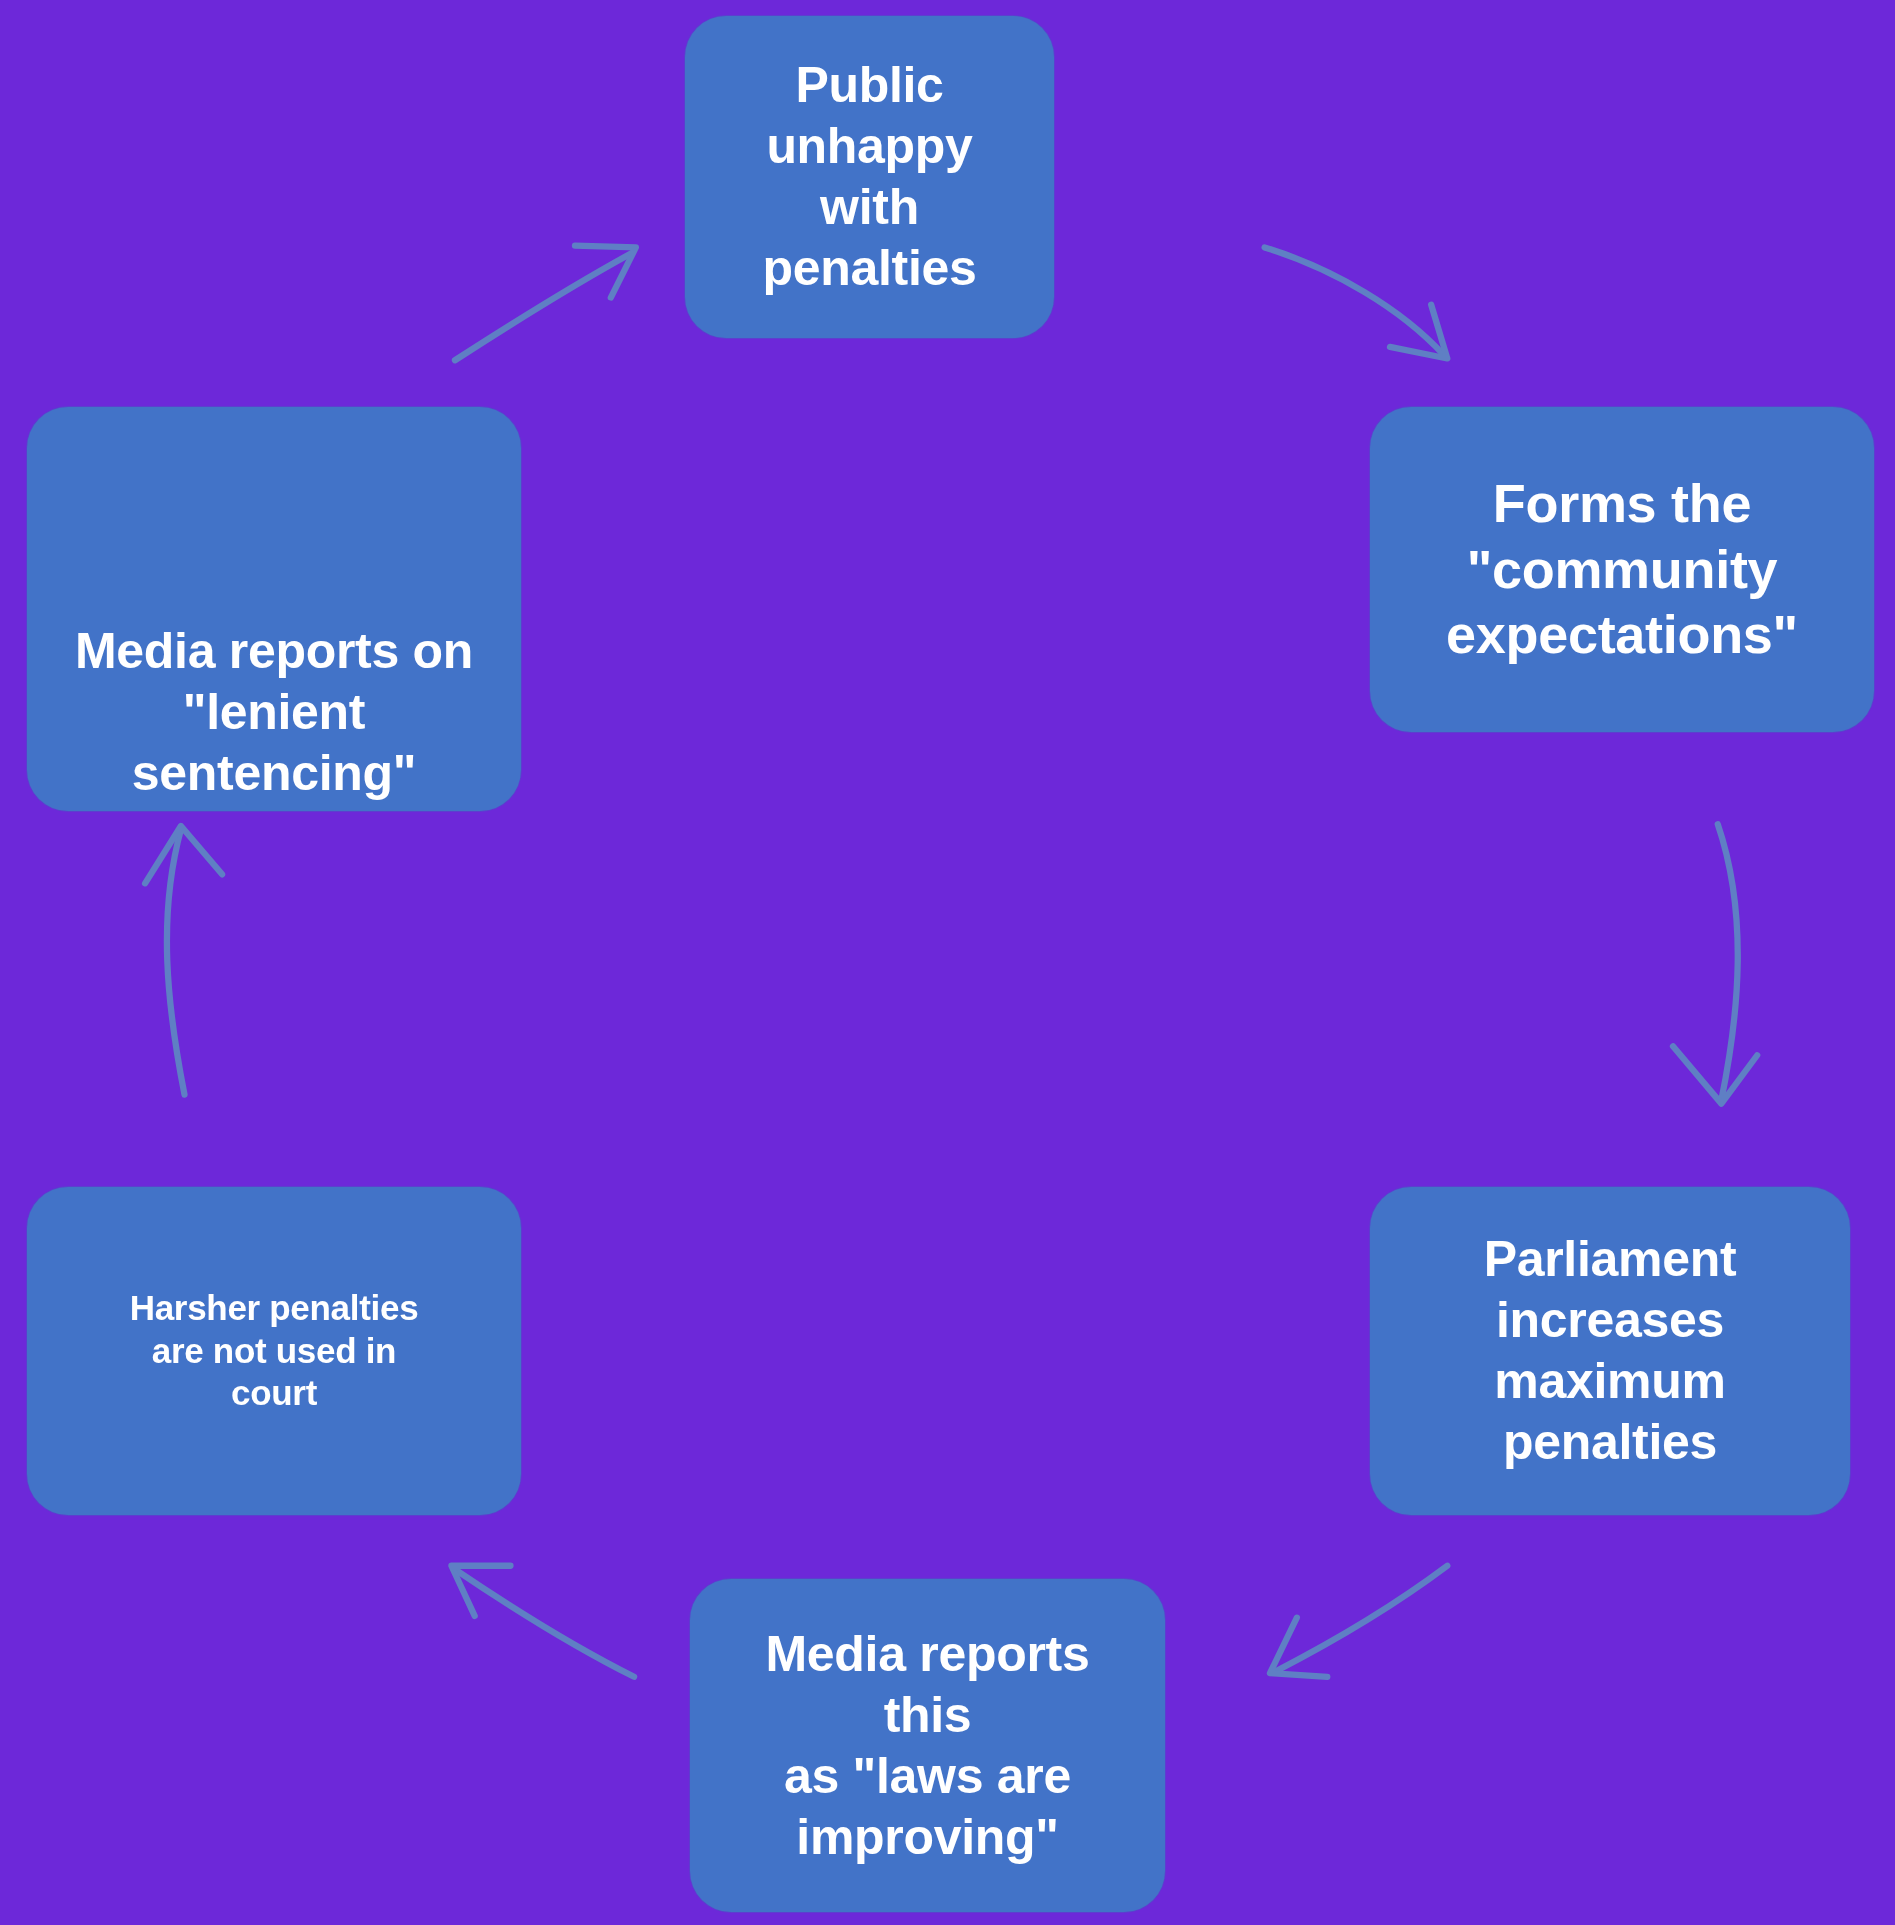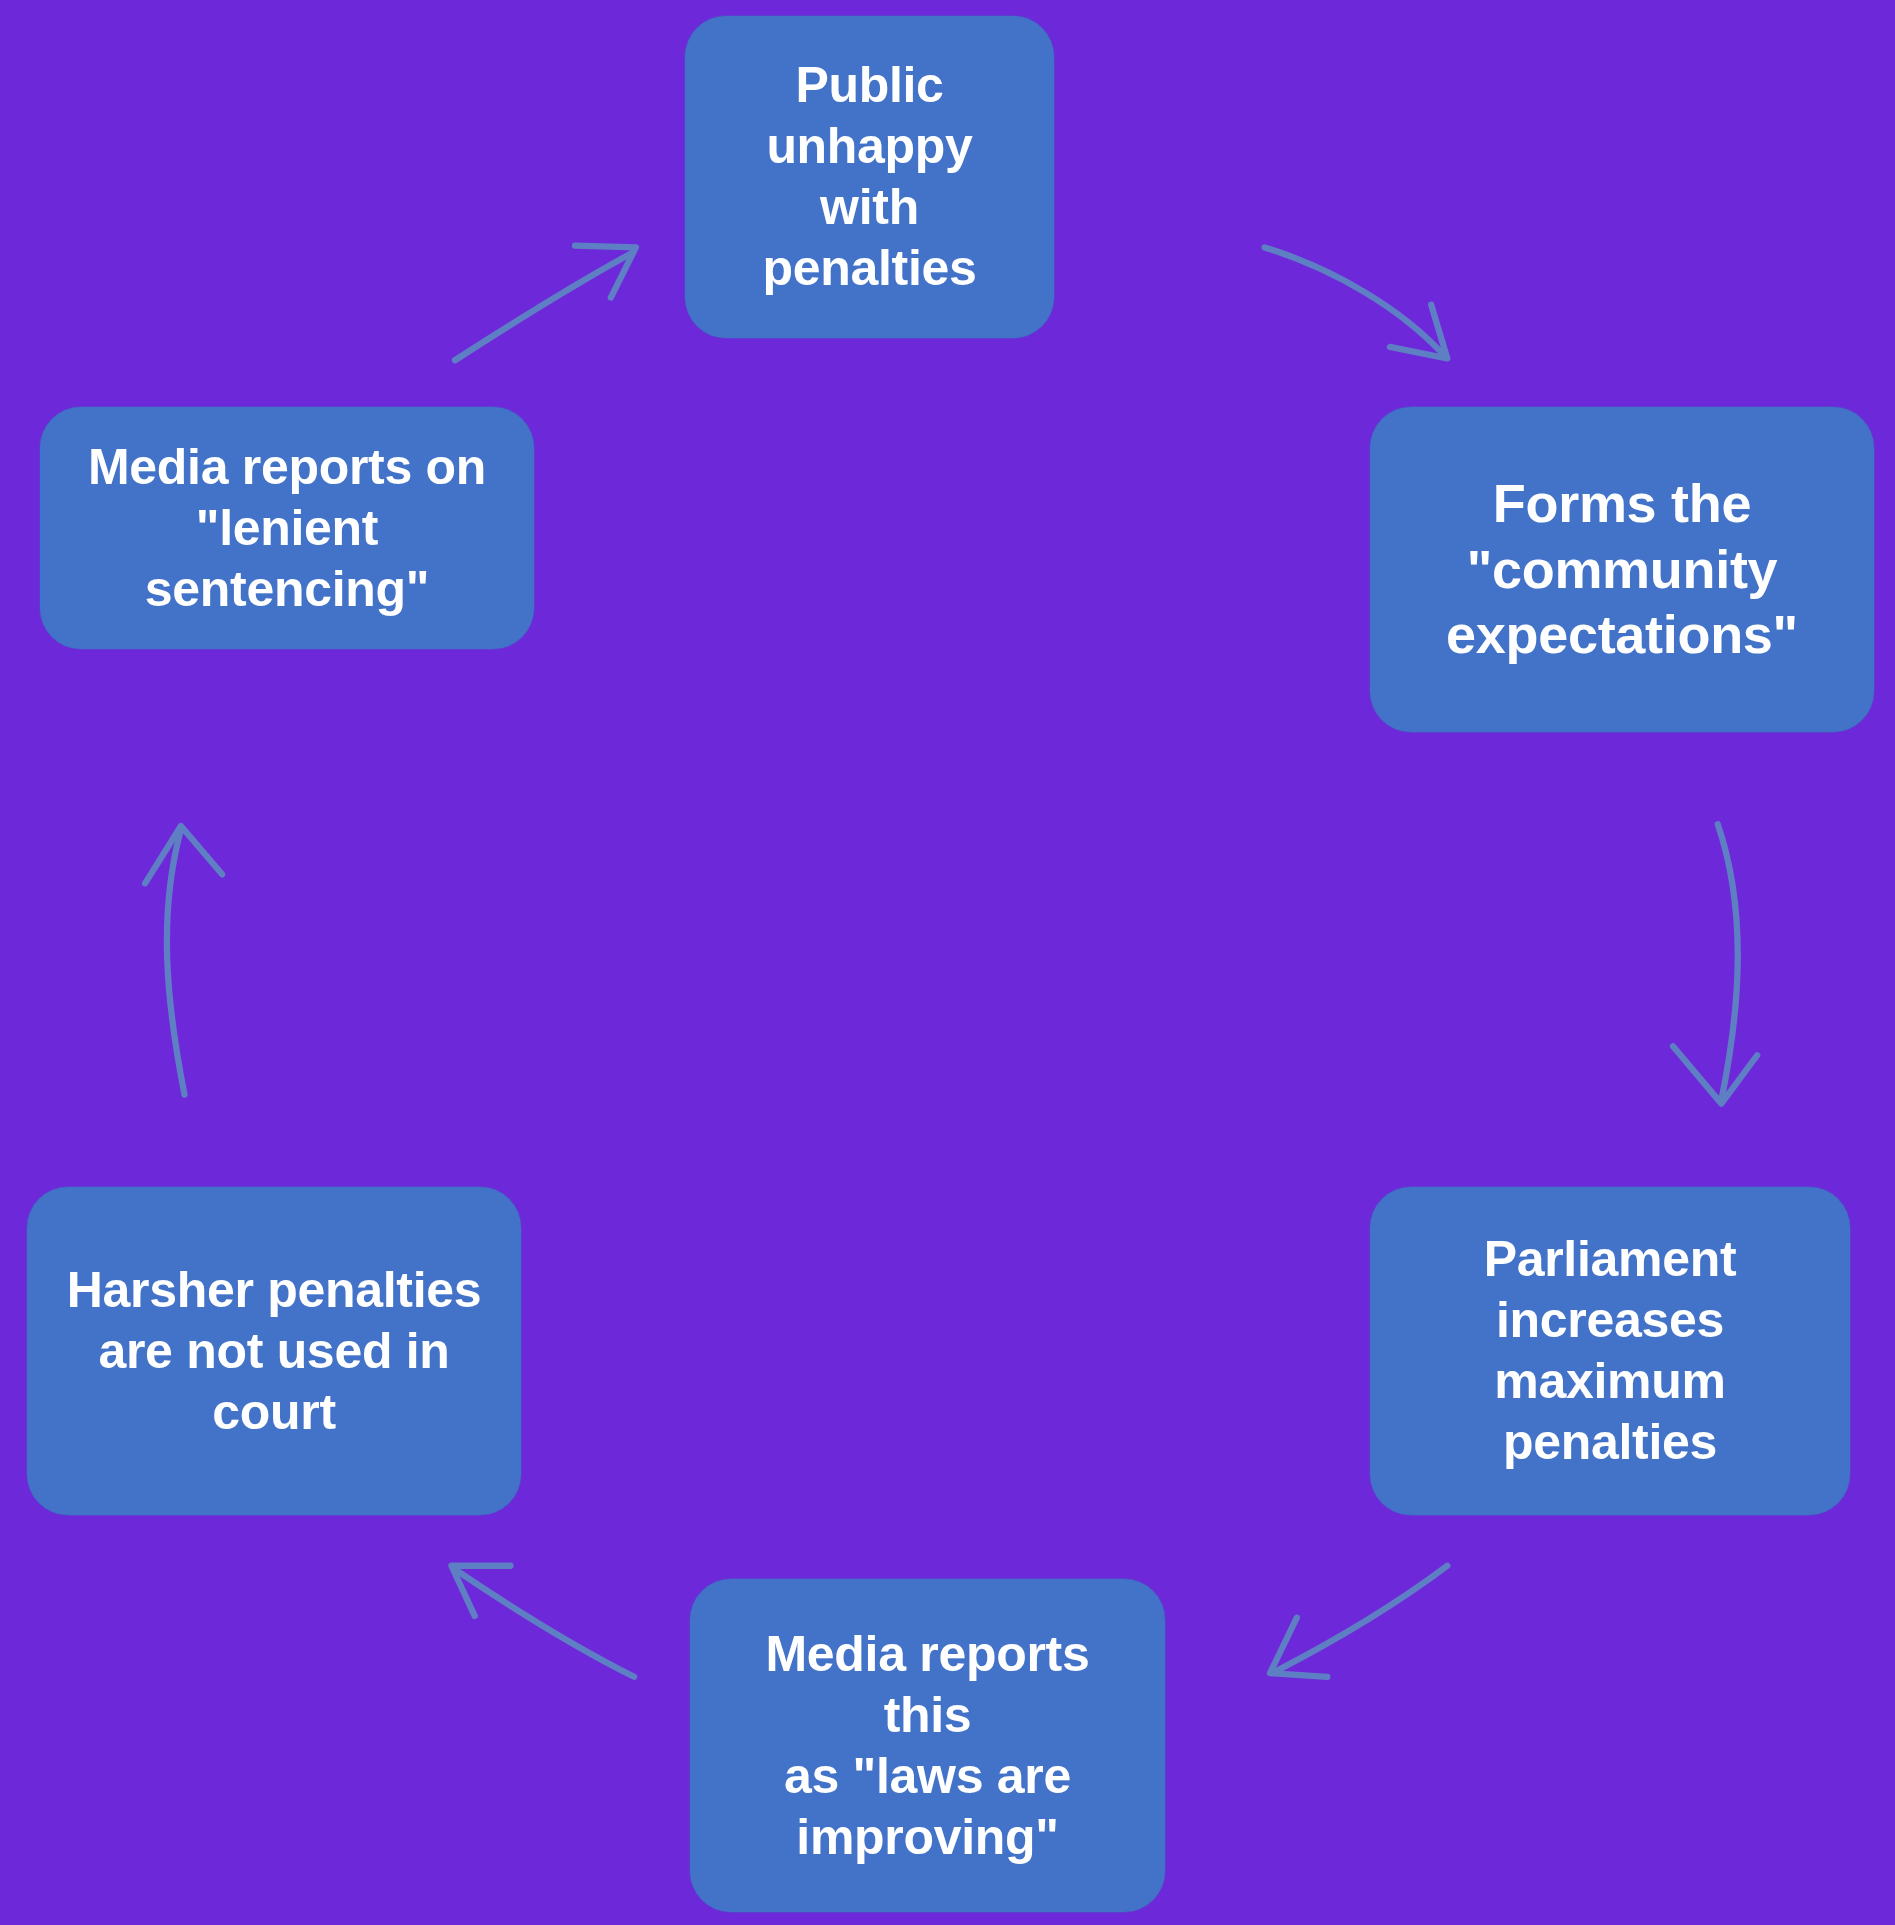--- a/index.html
+++ b/index.html
@@ -46,27 +46,27 @@
     display: block;
     white-space: pre-line;
   }
 
   
   #node-public-unhappy      { left: 685px;  top: 16px;   width: 369px; height: 322px; }
   #node-community-exp       { left: 1370px; top: 407px;  width: 504px; height: 325px; }
   #node-parliament-increase { left: 1370px; top: 1187px; width: 480px; height: 328px; }
   #node-media-improving     { left: 690px;  top: 1579px; width: 475px; height: 333px; }
   #node-harsher-unused      { left: 27px;   top: 1187px; width: 494px; height: 328px; }
-  #node-media-lenient       { left: 40px;   top: 407px;  width: 494px; height: 242px; }
+  #node-media-lenient       { left: 27px;   top: 407px;  width: 494px; height: 404px; align-items: flex-end; }
 
   #node-public-unhappy .label      { font-size: 50px; }
   #node-community-exp .label       { font-size: 54px; }
   #node-parliament-increase .label { font-size: 50px; }
   #node-media-improving .label     { font-size: 50px; }
-  #node-harsher-unused .label      { font-size: 50px; text-align: center; }
+  #node-harsher-unused .label      { font-size: 35px; text-align: center; }
   #node-media-lenient .label       { font-size: 50px; }
 
   .arrow-stroke {
     fill: none;
     stroke: #5f7fc4;
     stroke-width: 7;
     stroke-linecap: round;
   }
   .arrow-head {
     fill: none;

